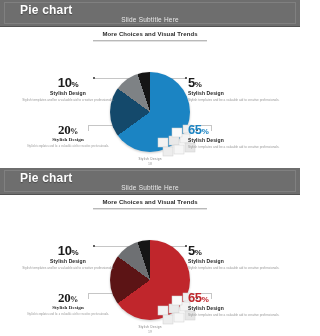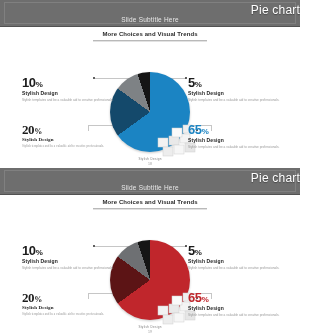--- a/index.html
+++ b/index.html
@@ -2,41 +2,41 @@
 <html><head>
 <meta charset="utf-8">
 <style>
   html,body{margin:0;padding:0;background:#ffffff;}
   body{width:300px;height:336px;font-family:"Liberation Sans",sans-serif;overflow:hidden;}
   .slide{position:relative;width:300px;height:168px;background:#ffffff;overflow:hidden;}
   .header{position:relative;width:300px;height:27px;background:#6e6e6e;
           box-shadow:inset 0 -1px 0 rgba(0,0,0,.25);}
   .header:before{content:"";position:absolute;left:4px;top:2px;right:4px;bottom:3px;
           border:1px solid rgba(255,255,255,.13);pointer-events:none;}
-  .hd-title{position:absolute;left:0;right:0;top:3px;text-align:right;
-          font-size:12px;font-weight:normal;color:#ffffff;letter-spacing:.2px;
+  .hd-title{position:absolute;left:0;right:0;top:3px;text-align:left;
+          font-size:12px;font-weight:bold;color:#ffffff;letter-spacing:.2px;
           text-shadow:0 1px 1px rgba(0,0,0,.35);padding-left:20px;}
   .hd-sub{position:absolute;left:0;right:0;top:16px;text-align:center;
           font-size:6.5px;color:#e8e8e8;letter-spacing:.2px;}
   .body{position:relative;width:300px;height:141px;background:#fff;}
   .subhead{position:absolute;left:0;right:0;top:4px;text-align:center;
           font-size:6px;font-weight:bold;color:#2b2b2b;letter-spacing:.1px;}
   .subrule{position:absolute;left:93px;width:114px;top:13px;height:1px;background:#b9b9b9;}
   .subrule:after{content:"";position:absolute;left:0;right:0;top:1px;height:1px;background:#e2e2e2;}
 
   .pie-wrap{position:absolute;left:110px;top:45px;width:80px;height:80px;}
   .pie{width:80px;height:80px;border-radius:50%;position:relative;
        filter:drop-shadow(0 1px 1px rgba(0,0,0,.22));}
   .cubes{position:absolute;left:46px;top:52px;width:44px;height:34px;}
 
   .cap{position:absolute;left:110px;top:130px;width:80px;text-align:center;
        font-size:3px;color:#7a7a7a;letter-spacing:.3px;}
 
   .cb{position:absolute;width:92px;}
-  .cb.l{text-align:left;}
+  .cb.l{text-align:center;}
   .cb.r{text-align:left;}
   .pct{font-size:13px;font-weight:bold;color:#1c1c1c;line-height:1.02;letter-spacing:-.4px;}
   .pct .s{font-size:8px;font-weight:bold;}
   .ttl{font-size:5px;font-weight:bold;color:#232323;margin-top:1px;letter-spacing:.1px;}
   .desc{font-size:3.2px;color:#9a9a9a;line-height:1.45;margin-top:1.5px;}
 
   .cb.tl{left:22px;top:49px;}
   .cb.tr{left:188px;top:49px;}
   .cb.bl{left:22px;top:96px;font-family:Liberation Serif, serif;}
   .cb.br{left:188px;top:96px;}

